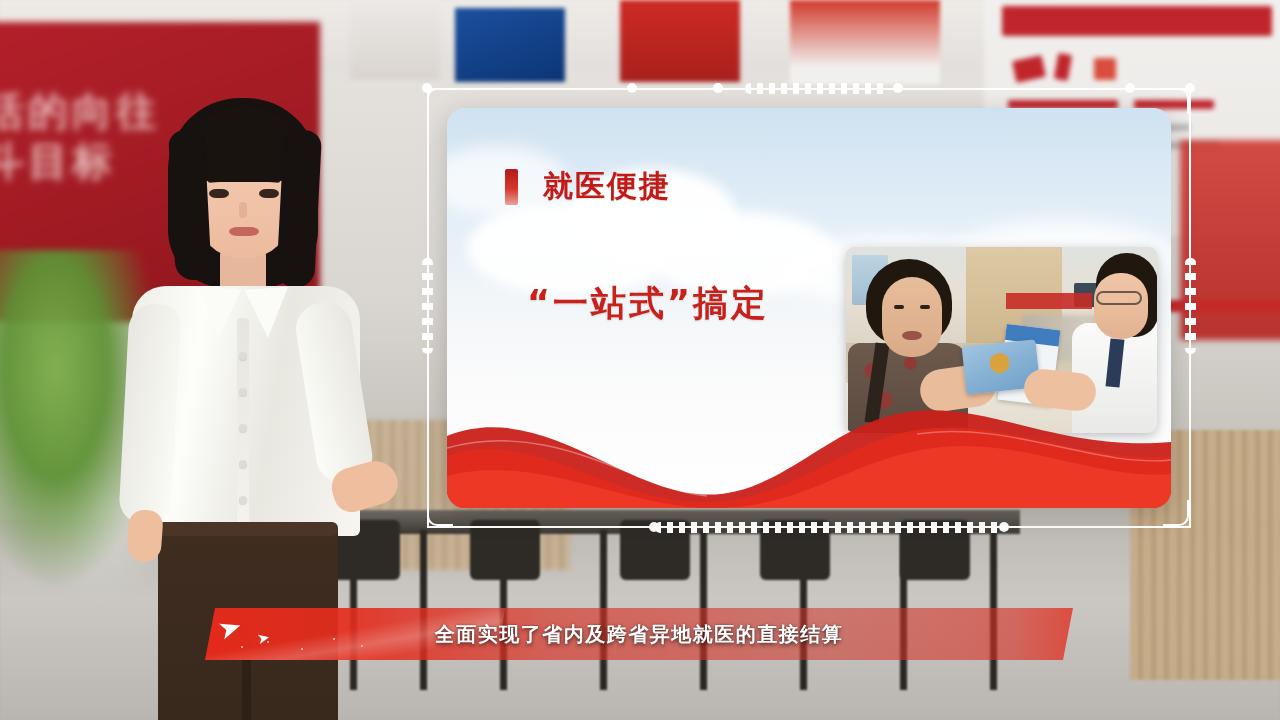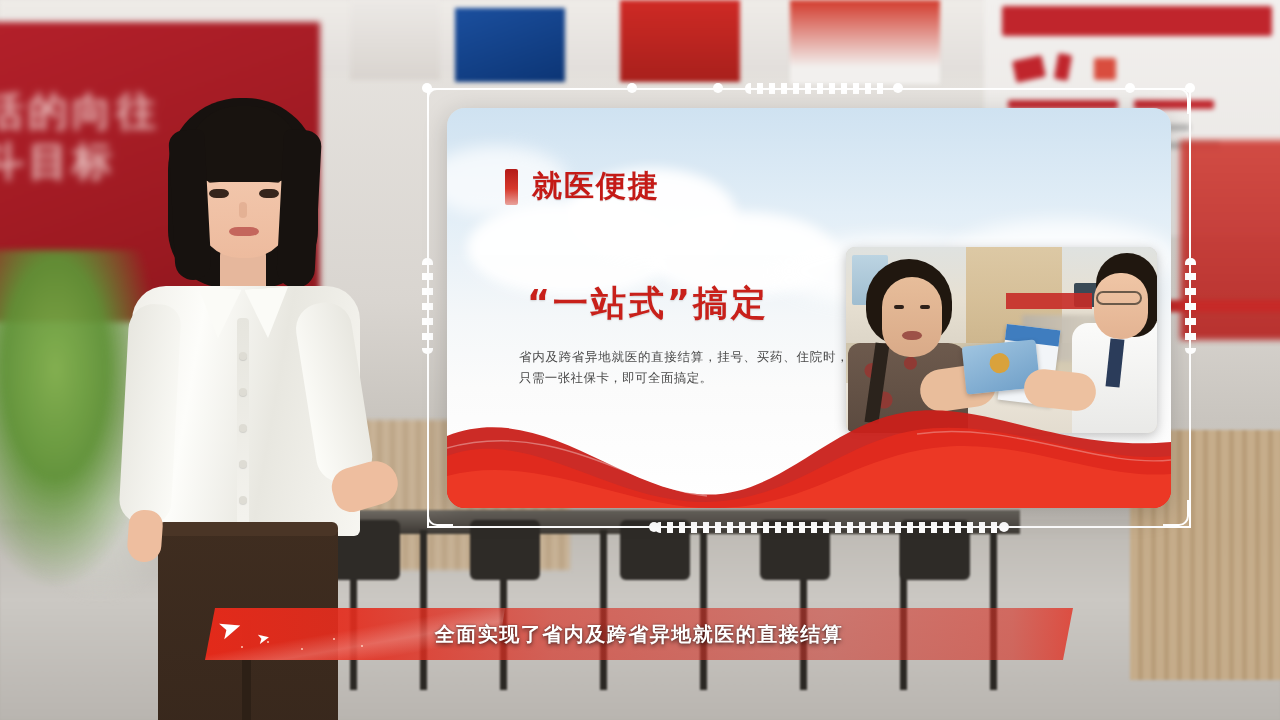--- a/index.html
+++ b/index.html
@@ -284,20 +284,21 @@
     position:absolute; left:58px; top:58px; display:flex; align-items:center; gap:14px;
   }
   .title-bar{
     width:13px; height:36px; border-radius:2px;
     background:linear-gradient(180deg,#b31a18 0%, #d6382c 55%, #e8a39c 100%);
   }
   .title-text{
     font-family:"DejaVu Sans", sans-serif;
     font-size:30px; font-weight:700; color:#c41a16; letter-spacing:2px;
     text-shadow:0 1px 1px rgba(0,0,0,.12);
+    margin-left:11px;
   }
 
   .headline{
     position:absolute; left:80px; top:172px; width:340px; 
     font-family:"DejaVu Sans", sans-serif;
     font-size:35px; font-weight:700; color:#c8201a; letter-spacing:3px;
     text-shadow:0 1px 2px rgba(0,0,0,.14);
   }
   .body-text{
     position:absolute; left:72px; top:238px; width:330px;
@@ -525,21 +526,20 @@
     <div class="cloud cl3"></div>
     <div class="cloud cl4"></div>
     <div class="cloud cl5"></div>
 
     <div class="title-row">
       <div class="title-bar"></div>
       <div class="title-text">就医便捷</div>
     </div>
 
     <div class="headline">“一站式”搞定</div>
-    <div class="body-text">省内及跨省异地就医的直接结算，挂号、买药、住院时，只需一张社保卡，即可全面搞定。</div>
 
     <div class="photo" title="医院服务台照片">
       <div class="ph-bgtop"></div>
       <div class="ph-wood"></div>
       <div class="ph-screen"></div>
       <div class="ph-screen2"></div>
       <div class="ph-redsign"></div>
       <div class="ph-counter"></div>
       <div class="ph-crowd"></div>
       <div class="ph-desk"></div>

